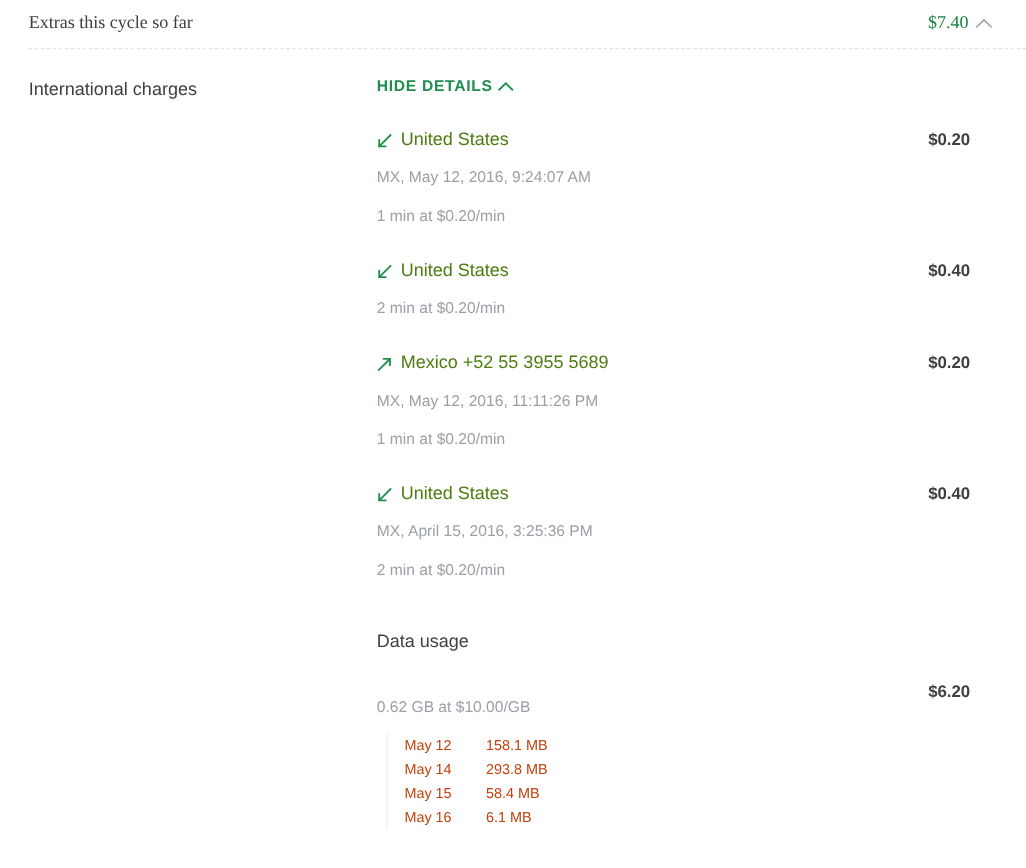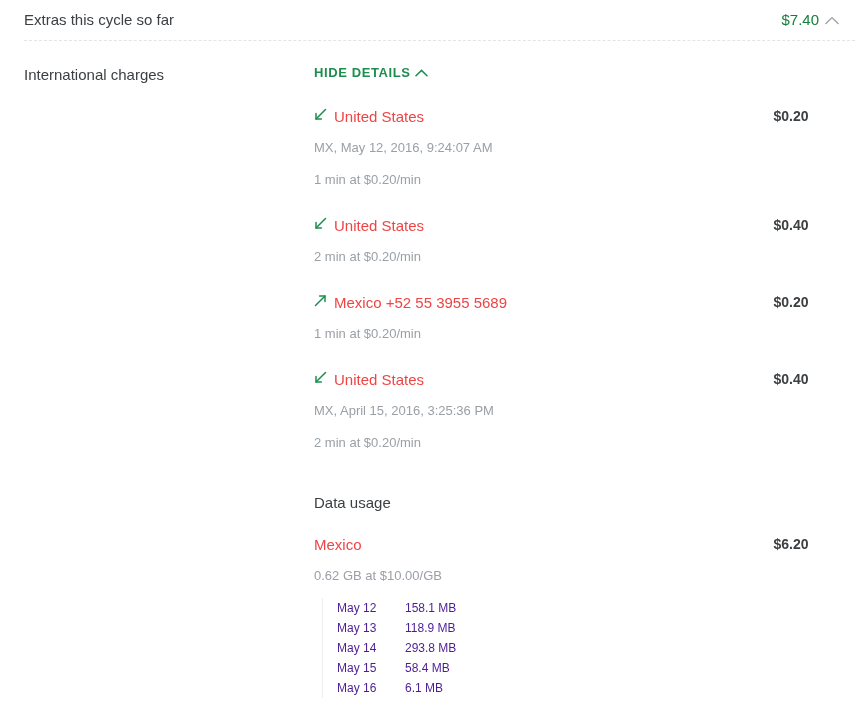--- a/index.html
+++ b/index.html
@@ -12,24 +12,25 @@
     height: 723px;
     overflow: hidden;
     font-family: "Liberation Sans", sans-serif;
     color: #3c4043;
     -webkit-font-smoothing: antialiased;
   }
 
   
   .summary-row {
     display: flex;
-    align-items: flex-end;
-    padding: 8px 12px 0 24px;
+    align-items: center;
+    padding: 8px 24px 0 24px;
     height: 30px;
     box-sizing: border-box;
+    font-family: Liberation Serif, serif;
   }
   .summary-title {
     font-size: 15px;
     color: #3c4043;
     line-height: 20px;
     flex: 1 1 auto;
   }
   .summary-amount {
     font-size: 15px;
     color: #15803d;
@@ -105,24 +106,24 @@
     margin-top: 26px;
     display: flex;
     align-items: flex-start;
   }
   .entry-main {
     flex: 1 1 auto;
     min-width: 0;
   }
   .entry-head {
     display: flex;
-    align-items: flex-start;
+    align-items: center;
     gap: 7px;
     font-size: 15px;
-    color: #ef4444;
+    color: #4d7c0f;
     line-height: 19px;
   }
   .dir-icon {
     flex: 0 0 auto;
     position: relative;
     top: 1px;
   }
   .entry-sub {
     font-size: 13px;
     color: #9aa0a6;
@@ -145,21 +146,21 @@
   
   .daily-table {
     margin-top: 12px;
     margin-left: 8px;
     border-left: 1px solid #ededed;
     padding-left: 14px;
   }
   .daily-row {
     display: flex;
     font-size: 12px;
-    color: #4c1d95;
+    color: #c2410c;
     line-height: 20px;
   }
   .daily-date {
     width: 68px;
     flex: 0 0 68px;
   }
   .daily-value {
     flex: 0 0 auto;
   }
 </style>
@@ -224,20 +225,21 @@
 
     <div class="entry">
       <div class="entry-main">
         <div class="entry-head">
           <svg class="dir-icon" width="13" height="13" viewBox="0 0 13 13">
             <path d="M1.5 11.5 L11 2" fill="none" stroke="#1e8e4e" stroke-width="1.5" stroke-linecap="round"></path>
             <path d="M5.6 2 L11 2 L11 7.4" fill="none" stroke="#1e8e4e" stroke-width="1.5" stroke-linecap="round" stroke-linejoin="round"></path>
           </svg>
           <span>Mexico +52 55 3955 5689</span>
         </div>
+        <div class="entry-sub">MX, May 12, 2016, 11:11:26 PM</div>
         <div class="entry-sub">1 min at $0.20/min</div>
       </div>
       <div class="entry-amount">$0.20</div>
     </div>
 
     <div class="entry">
       <div class="entry-main">
         <div class="entry-head">
           <svg class="dir-icon" width="13" height="13" viewBox="0 0 13 13">
             <path d="M11.5 1.5 L2 11" fill="none" stroke="#1e8e4e" stroke-width="1.5" stroke-linecap="round"></path>
@@ -249,38 +251,31 @@
         <div class="entry-sub">2 min at $0.20/min</div>
       </div>
       <div class="entry-amount">$0.40</div>
     </div>
 
     
     <div class="group-heading">Data usage</div>
 
     <div class="entry data-entry">
       <div class="entry-main">
-        <div class="entry-head">
-          <span>Mexico</span>
-        </div>
         <div class="entry-sub">0.62 GB at $10.00/GB</div>
       </div>
       <div class="entry-amount">$6.20</div>
     </div>
 
     <div class="daily-table">
       <div class="daily-row">
         <div class="daily-date">May 12</div>
         <div class="daily-value">158.1 MB</div>
       </div>
       <div class="daily-row">
-        <div class="daily-date">May 13</div>
-        <div class="daily-value">118.9 MB</div>
-      </div>
-      <div class="daily-row">
         <div class="daily-date">May 14</div>
         <div class="daily-value">293.8 MB</div>
       </div>
       <div class="daily-row">
         <div class="daily-date">May 15</div>
         <div class="daily-value">58.4 MB</div>
       </div>
       <div class="daily-row">
         <div class="daily-date">May 16</div>
         <div class="daily-value">6.1 MB</div>

